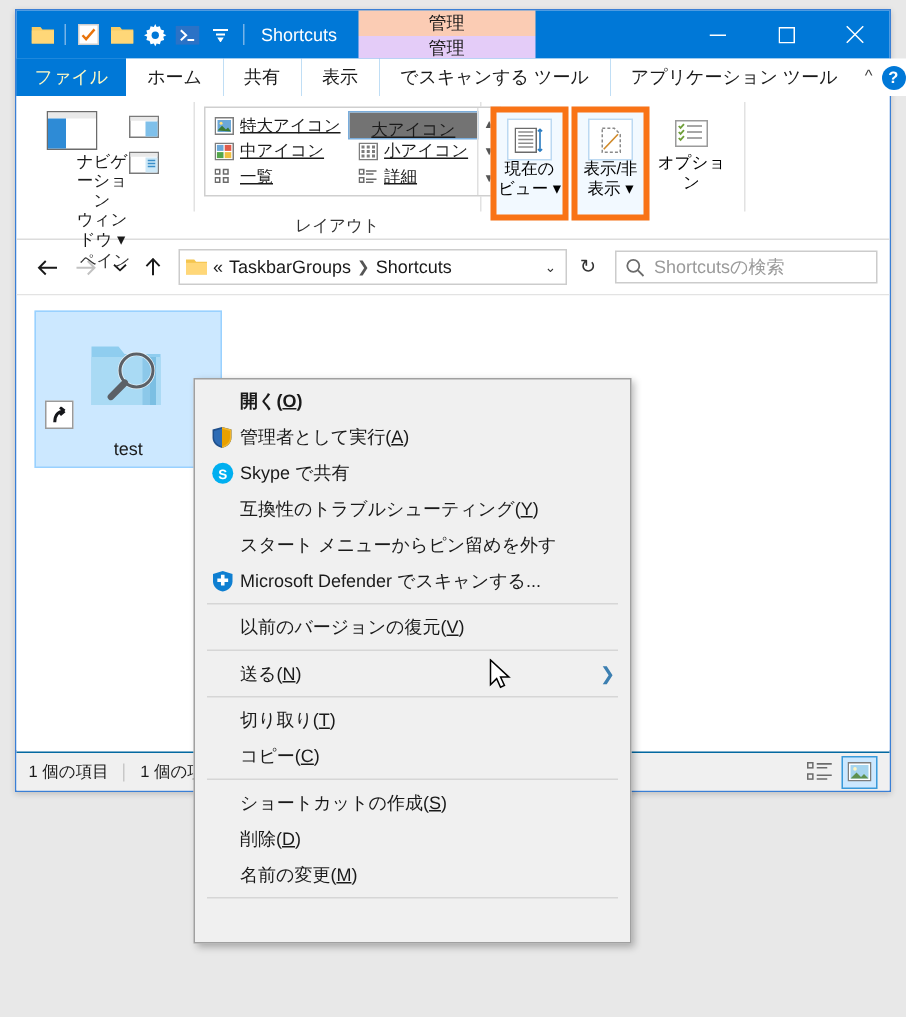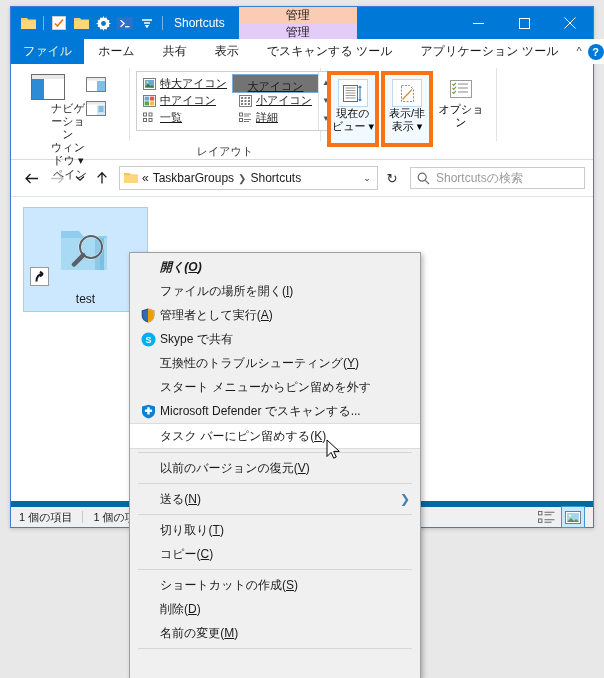--- a/index.html
+++ b/index.html
@@ -164,42 +164,42 @@
     display:flex;align-items:center;justify-content:center;
   }
   .file-label{
     position:absolute;left:0;right:0;bottom:5px;text-align:center;
     font-size:12px;color:#1a1a1a;
   }
 
   
   .statusbar{
     position:absolute;left:0;right:0;bottom:0;height:26px;
-    background:#f0f0f0;border-top:6px solid #0369a1;
+    background:#f0f0f0;border-top:1px solid #0369a1;
     display:flex;align-items:center;padding:0 8px;box-sizing:border-box;
   }
   .status-text{font-size:11px;color:#1a1a1a;}
   .status-sep{width:1px;height:12px;background:#c8c8c8;margin:0 10px;}
   .status-right{margin-left:auto;display:flex;align-items:center;gap:4px;}
   .vbtn{width:22px;height:20px;display:flex;align-items:center;justify-content:center;}
   .vbtn.sel{border:1px solid #3a9ad9;background:#cce8ff;}
 
   
   .ctxmenu{
     position:absolute;left:118px;top:245px;width:292px;
     background:#f0f0f0;border:1px solid #a0a0a0;
     box-shadow:2px 2px 5px rgba(0,0,0,.28);
     padding:2px 0;box-sizing:border-box;
     z-index:50;
   }
   .mi{
     height:24px;display:flex;align-items:center;
     padding:0 6px;font-size:12px;color:#1a1a1a;white-space:nowrap;position:relative;
   }
-  .mi.bold .mi-label{font-weight:bold;font-style:italic;}
+  .mi.bold .mi-label{font-weight:bold;}
   .mi.hl{background:#ffffff;border-top:1px solid #dcdcdc;border-bottom:1px solid #dcdcdc;}
   .mi-ico{width:24px;min-width:24px;display:flex;align-items:center;justify-content:center;}
   .mi-label{flex:1;}
   .mi-arrow{color:#3c7fb1;font-size:12px;padding-right:4px;}
   .msep{height:1px;background:#d6d6d6;margin:3px 8px 3px 8px;}
   u{text-decoration:underline;}
 
   .cursor{
     position:absolute;left:315px;top:432px;z-index:60;
   }
@@ -554,24 +554,20 @@
   </div>
 
   <div class="ctxmenu">
 
     <div class="mi bold">
       <span class="mi-ico"></span>
       <span class="mi-label">開く(<u>O</u>)</span>
     </div>
 
 
-    <div class="mi">
-      <span class="mi-ico"></span>
-      <span class="mi-label">ファイルの場所を開く(<u>I</u>)</span>
-    </div>
 
     <div class="mi">
       <span class="mi-ico">
         <svg width="14" height="15" viewBox="0 0 14 15">
             <path d="M7 0.6L13.3 2.4v5.2c0 3.5-2.6 6-6.3 7-3.7-1-6.3-3.5-6.3-7V2.4z" fill="#1f4f8b"></path>
             <path d="M7 0.6L13.3 2.4v5.2c0 3.5-2.6 6-6.3 7z" fill="#f0b429"></path>
             <path d="M7 1.8l5.3 1.5v4.4c0 2.9-2.2 5-5.3 5.9V1.8z" fill="#e8a000"></path>
             <path d="M1.7 3.3L7 1.8v11.8C3.9 12.7 1.7 10.6 1.7 7.7z" fill="#2e6cb5"></path>
           </svg>
       </span>
@@ -601,24 +597,20 @@
     <div class="mi">
       <span class="mi-ico">
         <svg width="15" height="15" viewBox="0 0 15 15">
             <path d="M7.5 0.7L14 2.6v5.1c0 3.4-2.7 5.9-6.5 6.7C3.7 13.6 1 11.1 1 7.7V2.6z" fill="#0f7fd1"></path>
             <path d="M6.3 3.2h2.4v2.4h2.4v2.4H8.7v2.4H6.3V8H3.9V5.6h2.4z" fill="#fff"></path>
           </svg>
       </span>
       <span class="mi-label">Microsoft Defender でスキャンする...</span>
     </div>
 
-    <div class="mi hl">
-      <span class="mi-ico"></span>
-      <span class="mi-label">タスク バーにピン留めする(<u>K</u>)</span>
-    </div>
 
     <div class="msep"></div>
 
     <div class="mi">
       <span class="mi-ico"></span>
       <span class="mi-label">以前のバージョンの復元(<u>V</u>)</span>
     </div>
 
     <div class="msep"></div>
 

